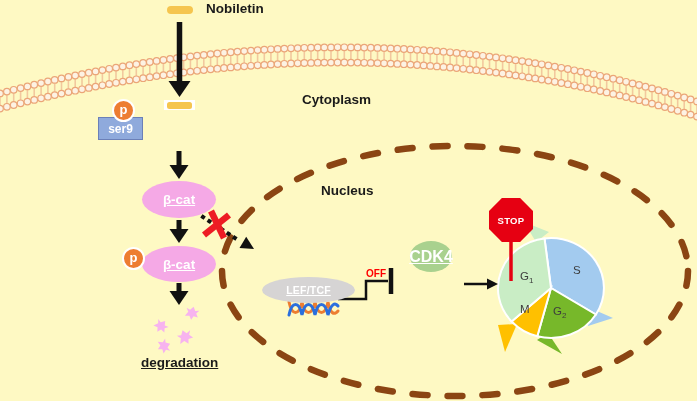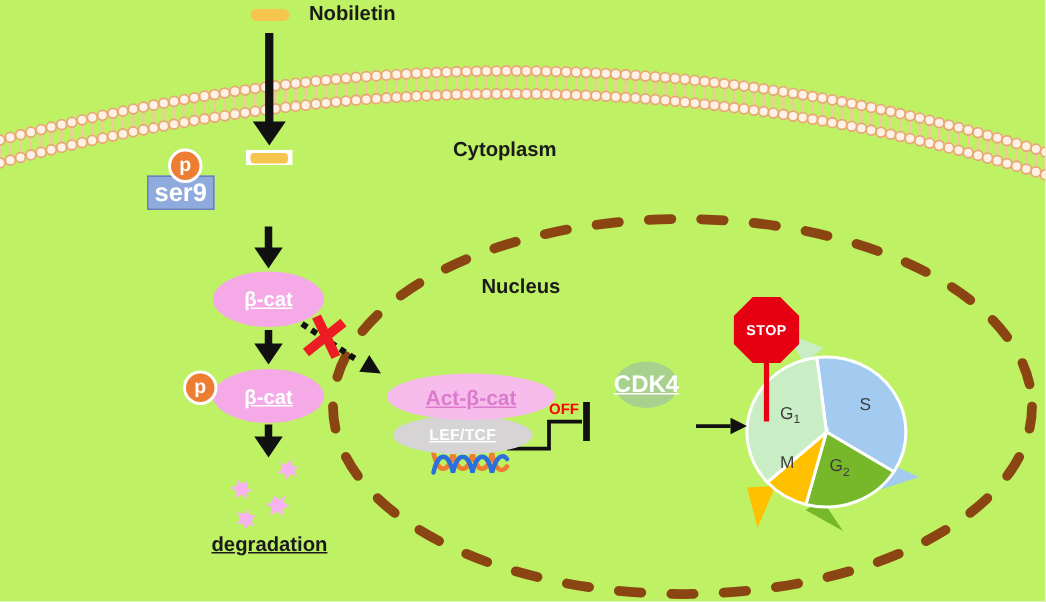--- a/index.html
+++ b/index.html
@@ -1,28 +1,28 @@
 <!DOCTYPE html>
 <html><head>
 <meta charset="utf-8">
 <style>
   html,body{margin:0;padding:0;background:#fff;}
   body{width:697px;height:401px;overflow:hidden;font-family:"Liberation Sans",sans-serif;}
-  .stage{position:relative;width:697px;height:401px;background:#bef264;}
+  .stage{position:relative;width:697px;height:401px;background:#fef9c3;}
   svg.layer{position:absolute;left:0;top:0;}
   .lbl{position:absolute;color:#1a1a1a;font-weight:bold;white-space:nowrap;}
   .lbl-13{font-size:13.5px;}
   .node{position:absolute;display:flex;align-items:center;justify-content:center;
         color:#fff;font-weight:bold;text-align:center;}
   .ellipse{border-radius:50%;text-decoration:underline;}
   .gsk-box{background:#4472C4;border-radius:13px;font-size:16px;padding-top:6px;box-sizing:border-box;}
   .gsk-notch{position:absolute;background:#ffffff;}
   .gsk-bar{position:absolute;background:#F5C54E;border-radius:2.5px;}
   .nob-bar{position:absolute;background:#F5C54E;border-radius:4px;}
-  .ser9{background:#8FAADC;border:1.5px solid #6B80B8;font-size:17px;box-sizing:border-box;}
+  .ser9{background:#8FAADC;border:1.5px solid #6B80B8;font-size:12px;box-sizing:border-box;}
   .pcirc{background:#ED7D31;border:2px solid #fff;border-radius:50%;font-size:13px;box-sizing:border-box;padding-bottom:2px;}
   .bcat{background:#F5A9E6;font-size:13.5px;}
   .actbcat{background:#F7BCEC;color:#DA7BCD;font-size:14px;}
   .leftcf{background:#D6D4D4;font-size:10.5px;letter-spacing:.2px;}
   .cdk4{background:#A9D18E;font-size:16px;}
   .cyclin{background:#BF9000;border-radius:6px;font-size:11px;}
   .offlbl{position:absolute;color:#FF0000;font-weight:bold;font-size:10px;text-align:right;}
   .stop{position:absolute;display:flex;align-items:center;justify-content:center;
         background:#E60012;color:#fff;font-weight:bold;font-size:9.5px;letter-spacing:.3px;
         clip-path:polygon(29.3% 0,70.7% 0,100% 29.3%,100% 70.7%,70.7% 100%,29.3% 100%,0 70.7%,0 29.3%);}
@@ -457,23 +457,20 @@
   </div>
   <div class="node pcirc" style="left:122px;top:247px;width:23px;height:23px;">
     <span>p</span>
   </div>
 
   <div class="lbl lbl-13" style="left:141px;top:355px;text-decoration:underline;">degradation</div>
 
   <div class="node ellipse leftcf" style="left:262px;top:277px;width:93px;height:26px;">
     <span>LEF/TCF</span>
   </div>
-  <div class="node ellipse actbcat" style="left:258px;top:249px;width:112px;height:31px;">
-    <span>Act-β-cat</span>
-  </div>
 
   <div class="offlbl" style="left:358px;top:268px;width:28px;">OFF</div>
 
   <div class="node ellipse cdk4" style="left:410px;top:241px;width:42px;height:31px;">
     <span>CDK4</span>
   </div>
 
   <div class="stop" style="left:489px;top:198px;width:44px;height:44px;">
     <span>STOP</span>
   </div>

